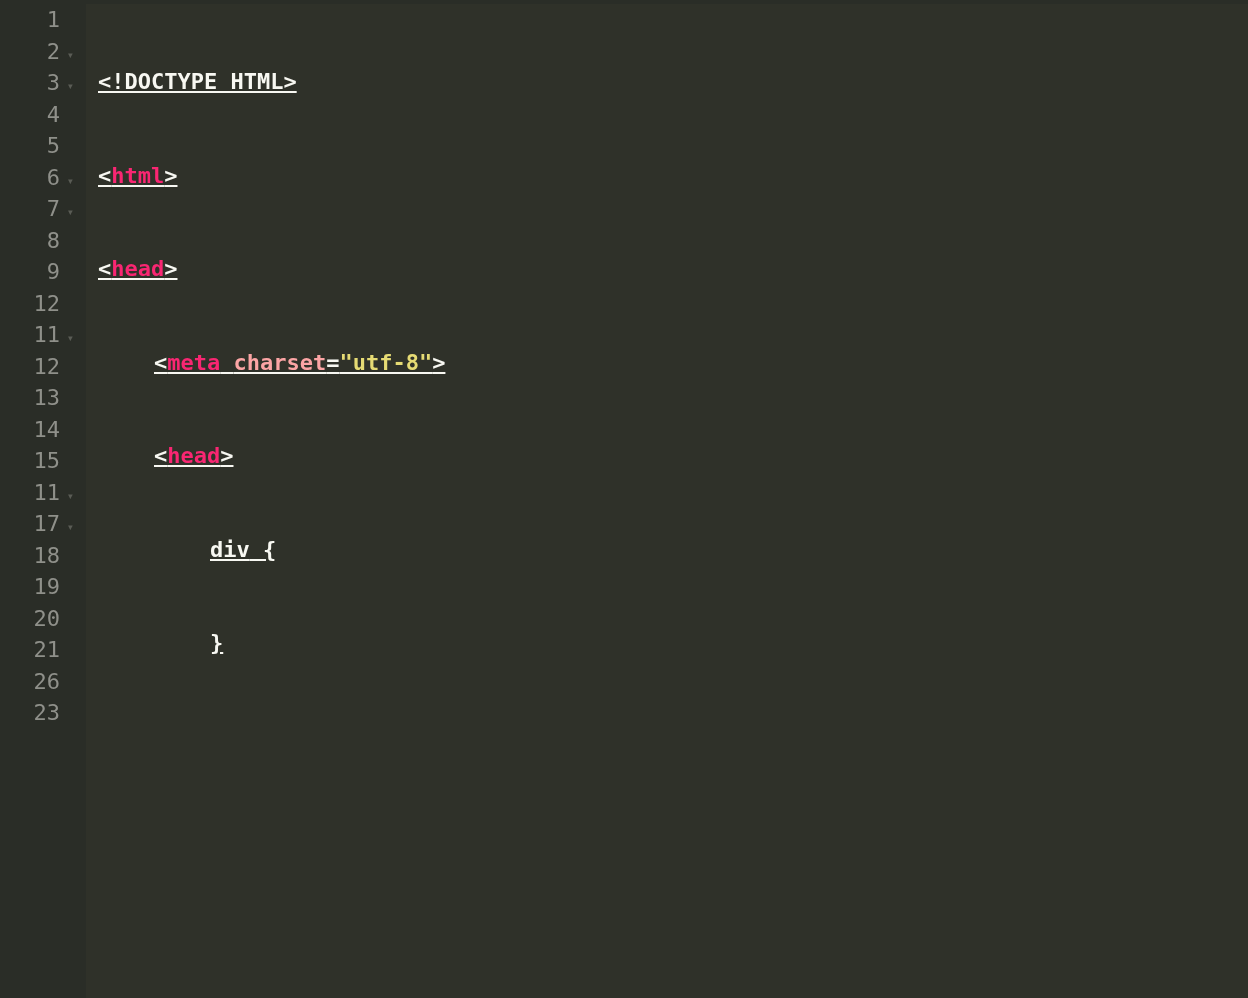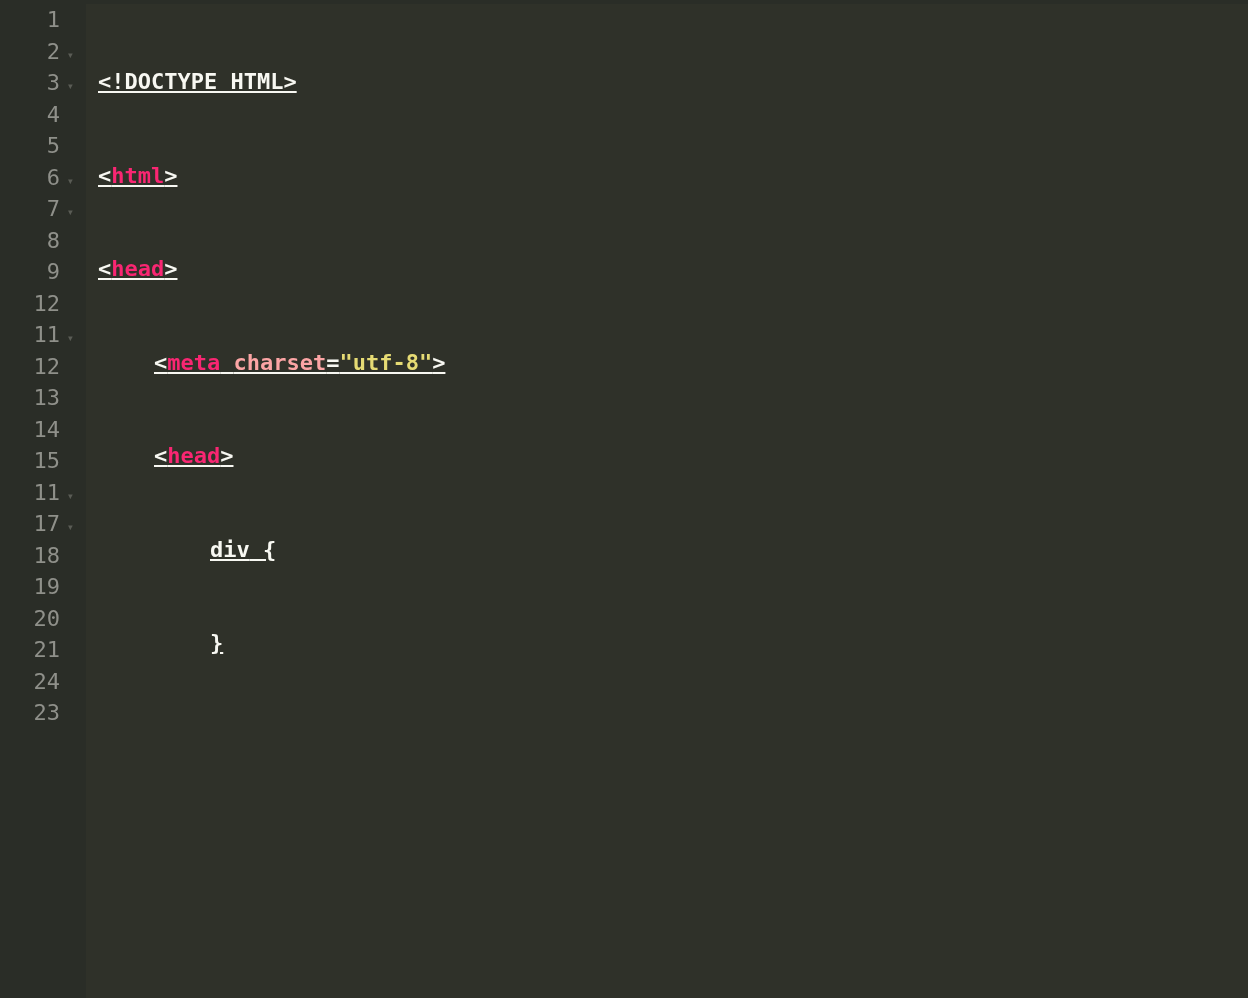--- a/index.html
+++ b/index.html
@@ -141,21 +141,21 @@
       </div>
     <div class="ln">
         <span>20</span>
         <span class="fold"></span>
       </div>
     <div class="ln">
         <span>21</span>
         <span class="fold"></span>
       </div>
     <div class="ln">
-        <span>24</span>
+        <span>26</span>
         <span class="fold"></span>
       </div>
     <div class="ln">
         <span>23</span>
         <span class="fold"></span>
       </div>
   </div>
 
   <div class="code">
     <div class="row"><span class="w">&lt;!DOCTYPE HTML&gt;</span></div>

